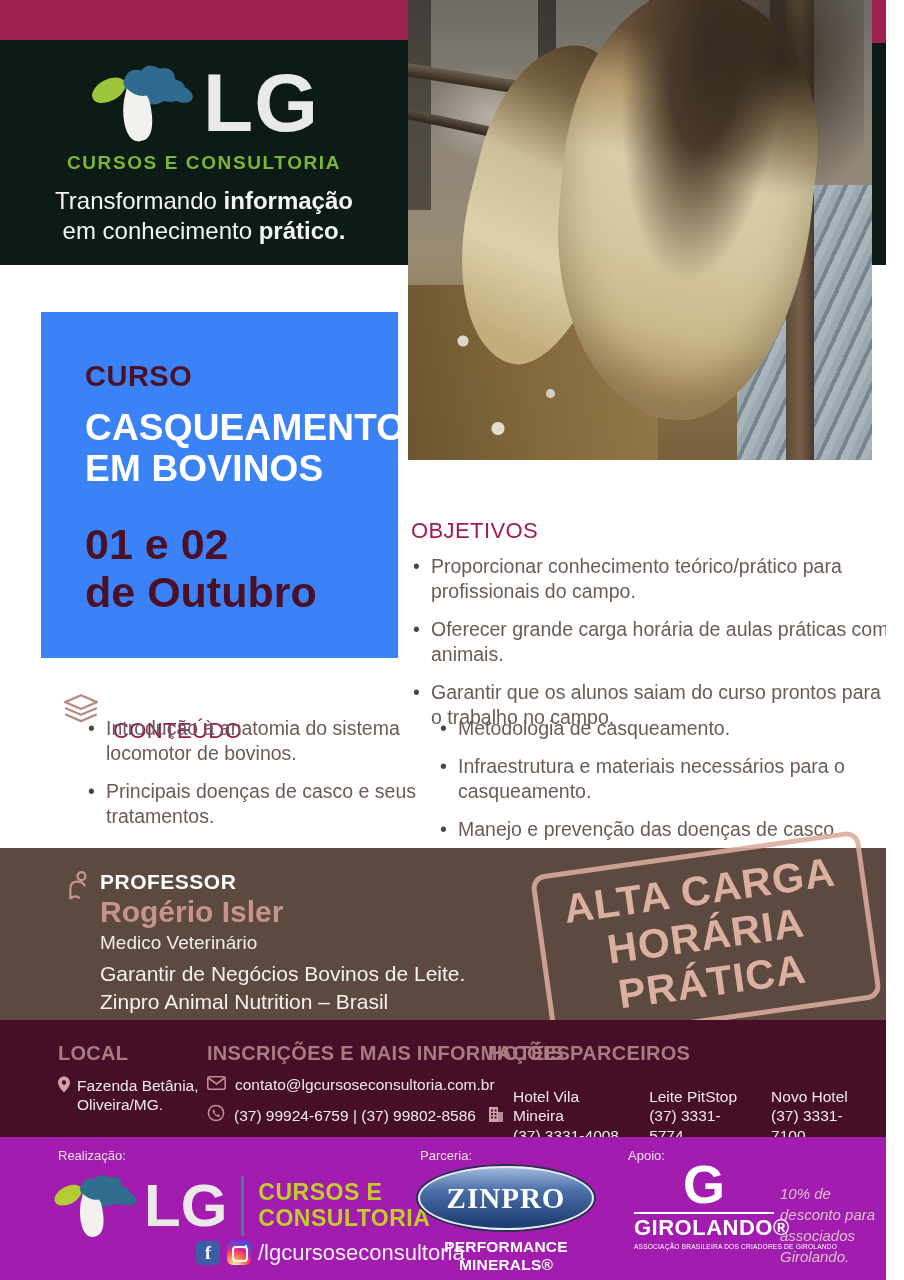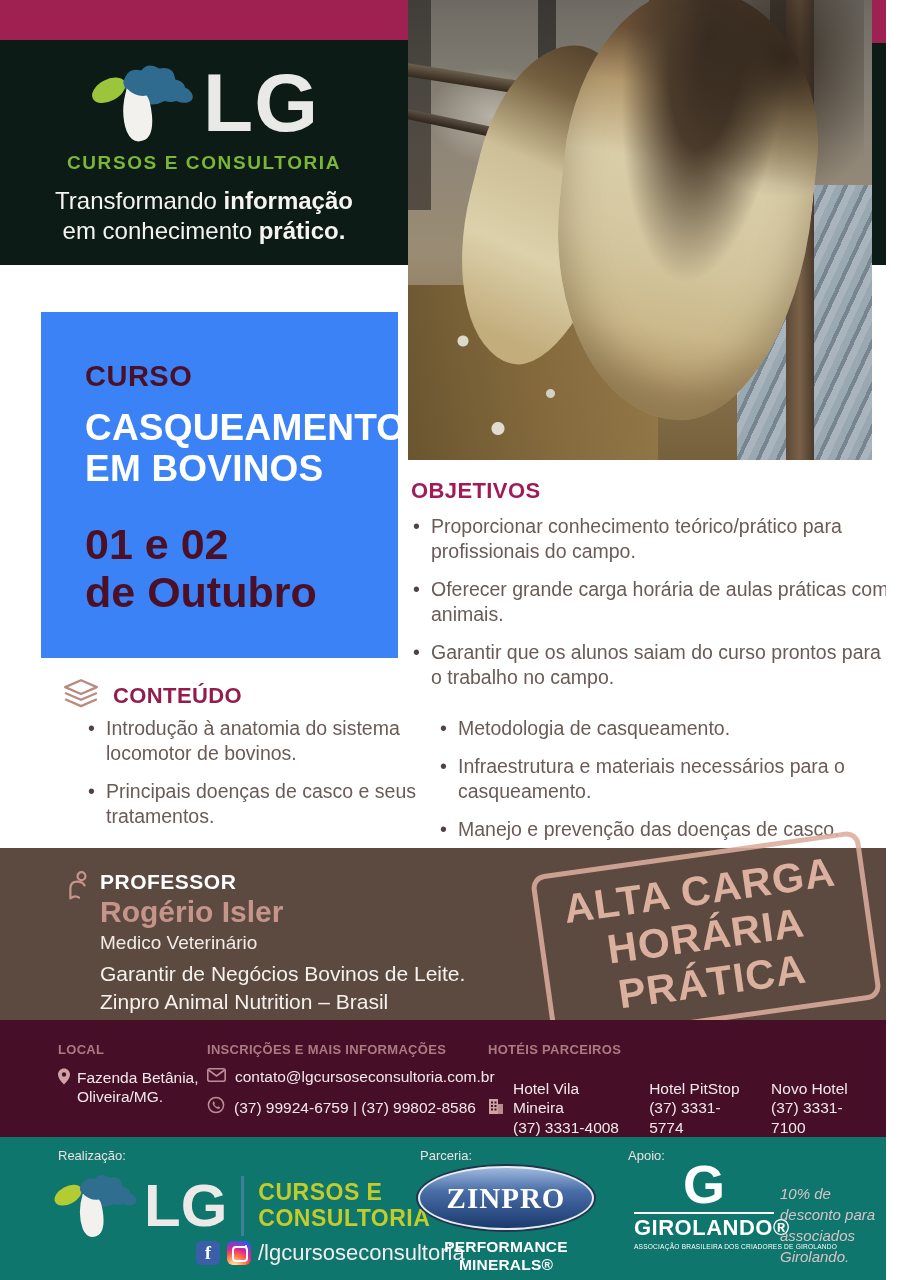--- a/index.html
+++ b/index.html
@@ -52,21 +52,21 @@
     background:radial-gradient(ellipse at 60% 28%, rgba(42,33,24,0.85), rgba(0,0,0,0) 65%); }
 
   
   .course-box { position:absolute; left:0; top:312px; width:357px; height:346px; background:#3b82f6;margin-left:41px; }
   .curso-kicker { position:absolute; left:44px; top:48px; font-size:29px; font-weight:800; color:#4b1026; letter-spacing:0.5px; }
   .course-title { position:absolute; left:44px; top:96px; font-size:37px; font-weight:800; color:#ffffff; line-height:1.1; letter-spacing:0.2px; }
   .course-date { position:absolute; left:44px; top:208px; font-size:43px; font-weight:800; color:#4b1026; line-height:1.12; }
 
   
   .objetivos { position:absolute; left:411px; top:478px; width:478px; }
-  .sec-title { color:#a21a57; font-size:22px; font-weight:700; letter-spacing:0.4px; }
+  .sec-title { color:#a21a57; font-size:22px; font-weight:400; letter-spacing:0.4px;margin-top:40px; }
   .objetivos ul { list-style:none; margin-top:10px; }
   .objetivos li, .conteudo-col li { font-size:19.5px; color:#6a5b57; line-height:1.28; margin-bottom:13px; padding-left:20px; position:relative; }
   .objetivos li::before, .conteudo-col li::before { content:"•"; position:absolute; left:2px; color:#4f4340; }
 
   
   .conteudo-header { position:absolute; left:62px; top:678px; display:flex; align-items:center; gap:13px; }
   .conteudo-header .sec-title { color:#931c4e; }
   .conteudo-col { position:absolute; width:360px; }
   .conteudo-col ul { list-style:none; }
   .conteudo-left  { left:86px;  top:716px; width:340px; }
@@ -81,34 +81,34 @@
   .prof-lines { position:absolute; left:100px; top:112px; color:#f5f1ee; font-size:21px; line-height:1.32; }
 
   
   .stamp { position:absolute; left:540px; top:852px; width:332px; height:170px; transform:rotate(-8deg);
     border:5px solid rgba(220,172,156,0.88); border-radius:14px;
     display:flex; flex-direction:column; align-items:center; justify-content:center;
     color:rgba(226,181,164,0.95); font-weight:800; font-size:41px; line-height:1.12; letter-spacing:1px; }
 
   
   .footer-upper { position:absolute; left:0; top:1020px; width:904px; height:117px; background:#470f27; }
-  .f-col-title { color:#aa7b81; font-weight:800; font-size:13px; letter-spacing:0.3px; }
+  .f-col-title { color:#aa7b81; font-weight:800; font-size:20px; letter-spacing:0.3px; }
   .f-text { color:#f0e9ea; font-size:15.5px; line-height:1.25; }
   .local-col { position:absolute; left:58px; top:22px; }
   .local-row { display:flex; gap:7px; margin-top:11px; align-items:flex-start; }
   .insc-col { position:absolute; left:207px; top:22px; }
   .insc-row { display:flex; gap:9px; align-items:center; margin-top:10px; }
   .hoteis-col { position:absolute; left:488px; top:22px; width:396px; }
   .hoteis-row { display:flex; margin-top:22px; align-items:center; gap:9px; }
   .hotel { margin-right:14px; }
   .hotel .f-text { font-size:15.5px; }
   .hotel-note { color:#a87a80; font-size:12px; font-style:italic; text-align:right; margin-top:4px; }
 
   
-  .footer-lower { position:absolute; left:0; top:1137px; width:904px; height:143px; background:#0f766e; }
+  .footer-lower { position:absolute; left:0; top:1137px; width:904px; height:143px; background:#a21caf; }
   .mini-label { position:absolute; font-size:13px; color:#ece0e3; top:11px; }
   .lbl-realizacao { left:58px; } .lbl-parceria { left:420px; } .lbl-apoio { left:628px; }
   .lg2-row { position:absolute; left:52px; top:30px; display:flex; align-items:center; }
   .lg2-lg { font-size:60px; font-weight:bold; color:#eceae8; line-height:0.9; margin-left:4px; }
   .lg2-div { width:3px; height:60px; background:#3f7f9b; margin:0 14px; }
   .lg2-sub { color:#c2cc2b; font-weight:800; font-size:23px; line-height:1.12; letter-spacing:0.5px; }
   .social-row { position:absolute; left:196px; top:103px; display:flex; gap:7px; align-items:center; }
   .fb-icon { width:24px; height:24px; border-radius:5px; background:#3b5ea8; display:flex; align-items:center; justify-content:center; }
   .fb-icon span { color:#ffffff; font-weight:bold; font-size:18px; font-family:"Liberation Serif", serif; }
   .ig-icon { width:24px; height:24px; border-radius:6px; position:relative;
@@ -286,21 +286,21 @@
               <rect x="6.5" y="7" width="2" height="2" fill="#470f27"></rect>
             <rect x="3" y="10.5" width="2" height="2" fill="#470f27"></rect>
               <rect x="6.5" y="10.5" width="2" height="2" fill="#470f27"></rect>
           </svg>
         </span>
         <div class="hotel">
           <div class="f-text">Hotel Vila Mineira</div>
           <div class="f-text">(37) 3331-4008</div>
         </div>
         <div class="hotel">
-          <div class="f-text">Hotel PitStop</div>
+          <div class="f-text">Leite PitStop</div>
           <div class="f-text">(37) 3331-5774</div>
         </div>
         <div class="hotel">
           <div class="f-text">Novo Hotel</div>
           <div class="f-text">(37) 3331-7100</div>
         </div>
       </div>
       <div class="hotel-note">*Descontos especiais para alunos LG Cursos.</div>
     </div>
   </div>

